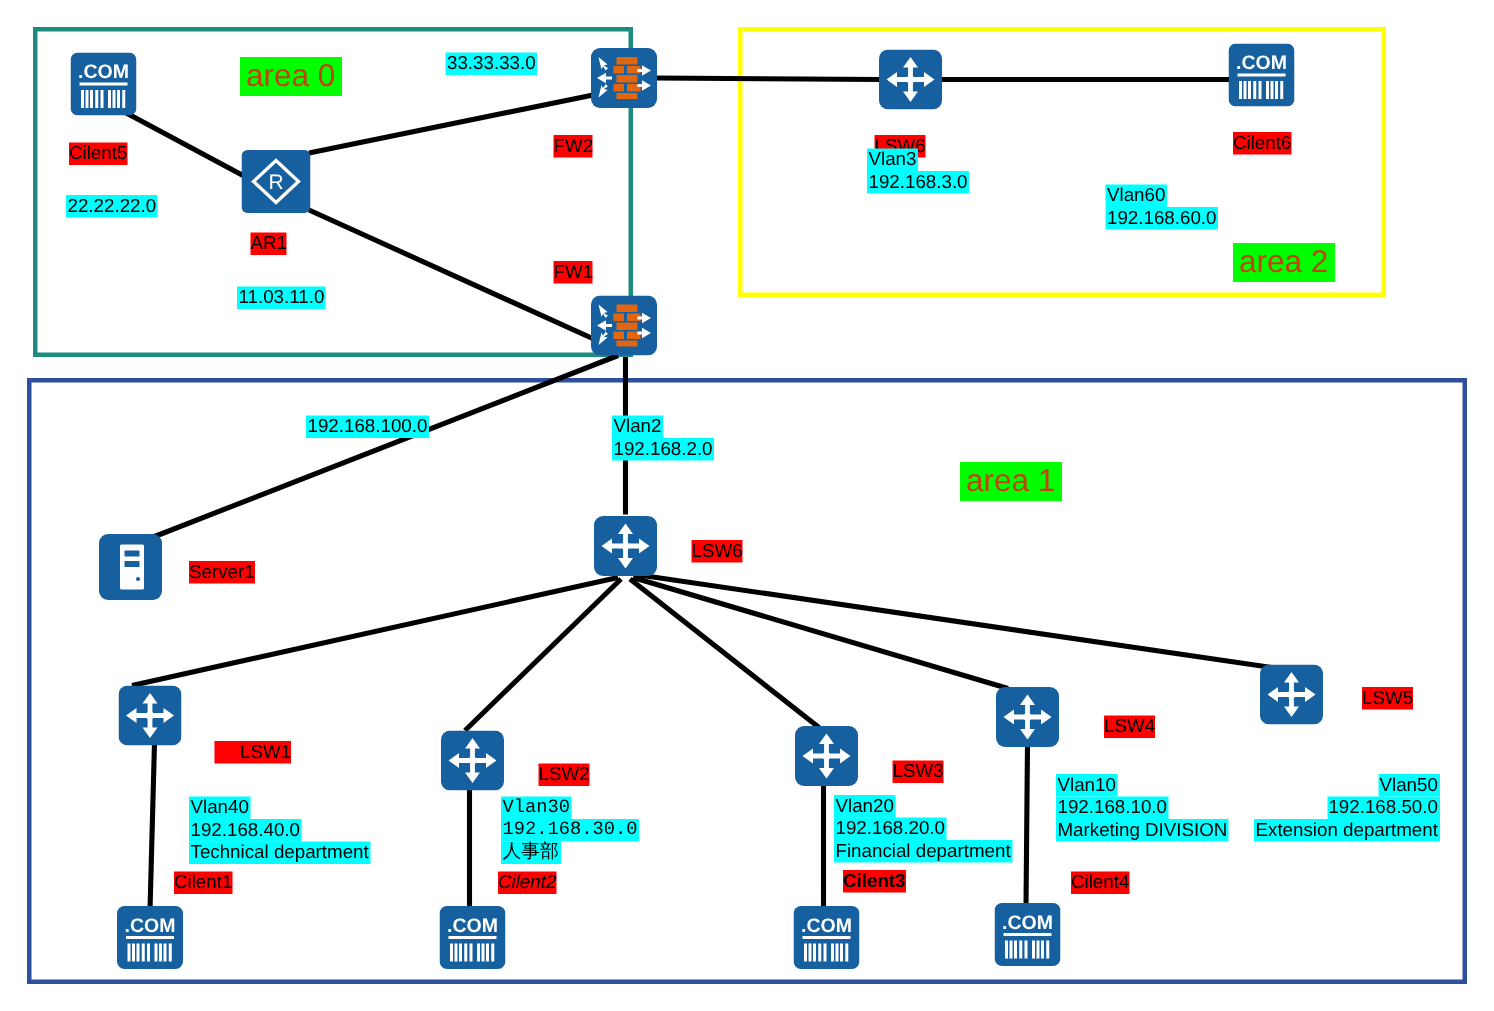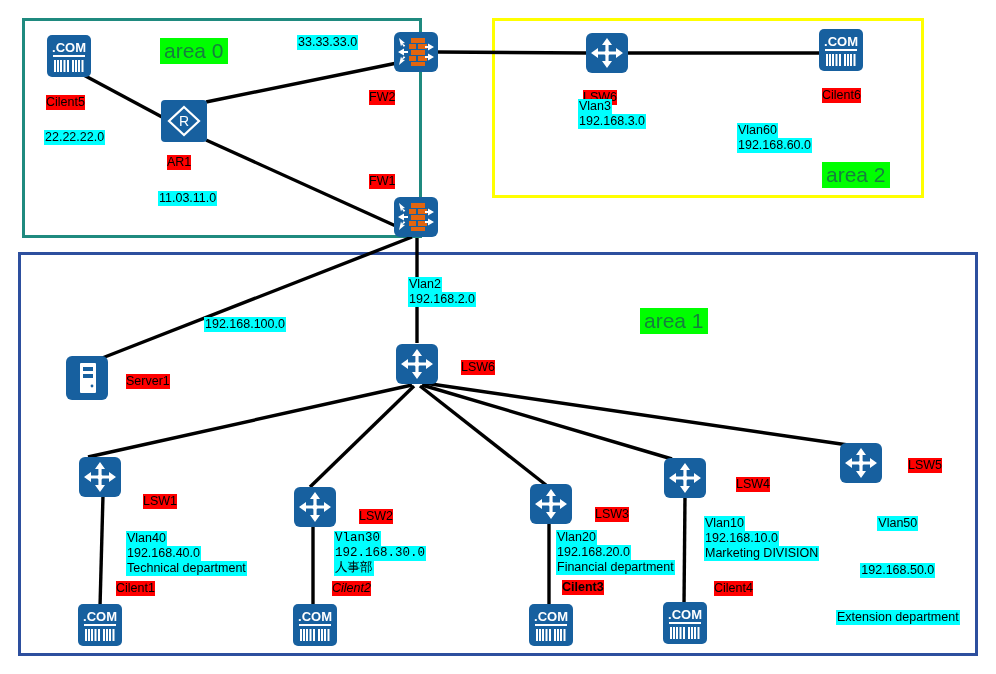--- a/index.html
+++ b/index.html
@@ -20,21 +20,21 @@
 
   
   .area-box {
     position: absolute;
     box-sizing: border-box;
     background: transparent;
   }
   .area-label {
     position: absolute;
     background: #00ff00;
-    color: #15803d;
+    color: #c2410c;
     font-size: 21px;
     line-height: 26px;
     padding: 0 4px;
     white-space: nowrap;
     font-family: "Liberation Sans", sans-serif;
   }
 
   
   #links {
     position: absolute;
@@ -343,39 +343,39 @@
 
   <div id="devlabel-layer">
       <div class="tag tag-red" style="left: 46px; top: 95px;">Cilent5</div>
       <div class="tag tag-red" style="left: 167px; top: 155px;">AR1</div>
       <div class="tag tag-red" style="left: 369px; top: 90px;">FW2</div>
       <div class="tag tag-red" style="left: 369px; top: 174px;">FW1</div>
       <div class="tag tag-red" style="left: 583px; top: 90px;">LSW6</div>
       <div class="tag tag-red" style="left: 822px; top: 88px;">Cilent6</div>
       <div class="tag tag-red" style="left: 126px; top: 374px;">Server1</div>
       <div class="tag tag-red" style="left: 461px; top: 360px;">LSW6</div>
-      <div class="tag tag-red" style="left: 143px; top: 494px;">LSW1</div>
+      <div class="tag tag-red" style="left: 143px; top: 494px; padding-left: 17px;">LSW1</div>
       <div class="tag tag-red" style="left: 359px; top: 509px;">LSW2</div>
       <div class="tag tag-red" style="left: 595px; top: 507px;">LSW3</div>
       <div class="tag tag-red" style="left: 736px; top: 477px;">LSW4</div>
       <div class="tag tag-red" style="left: 908px; top: 458px;">LSW5</div>
       <div class="tag tag-red" style="left: 116px; top: 581px;">Cilent1</div>
       <div class="tag tag-red" style="left: 332px; top: 581px; font-style: italic;">Cilent2</div>
       <div class="tag tag-red" style="left: 562px; top: 580px; font-weight: bold;">Cilent3</div>
       <div class="tag tag-red" style="left: 714px; top: 581px;">Cilent4</div>
     </div>
 
   <div id="netlabel-layer">
       <div class="tag tag-cyan" style="left: 297px; top: 35px; align-items: flex-start;"><span>33.33.33.0</span></div>
       <div class="tag tag-cyan" style="left: 44px; top: 130px; align-items: flex-start;"><span>22.22.22.0</span></div>
       <div class="tag tag-cyan" style="left: 158px; top: 191px; align-items: flex-start;"><span>11.03.11.0</span></div>
       <div class="tag tag-cyan center" style="left: 578px; top: 99px; align-items: flex-start;"><span>Vlan3</span><span>192.168.3.0</span></div>
       <div class="tag tag-cyan center" style="left: 737px; top: 123px; align-items: flex-start;"><span>Vlan60</span><span>192.168.60.0</span></div>
-      <div class="tag tag-cyan" style="left: 204px; top: 277px; align-items: flex-end; margin-top: 40px;"><span>192.168.100.0</span></div>
+      <div class="tag tag-cyan" style="left: 204px; top: 277px; align-items: flex-end;"><span>192.168.100.0</span></div>
       <div class="tag tag-cyan center" style="left: 408px; top: 277px; align-items: flex-start;"><span>Vlan2</span><span>192.168.2.0</span></div>
       <div class="tag tag-cyan center" style="left: 126px; top: 531px; align-items: flex-start;"><span>Vlan40</span><span>192.168.40.0</span><span>Technical department</span></div>
       <div class="tag tag-cyan center" style="left: 334px; top: 531px; align-items: flex-start; font-family: Liberation Mono, monospace;"><span>Vlan30</span><span>192.168.30.0</span><span>人事部</span></div>
       <div class="tag tag-cyan center" style="left: 556px; top: 530px; align-items: flex-start;"><span>Vlan20</span><span>192.168.20.0</span><span>Financial department</span></div>
       <div class="tag tag-cyan center" style="left: 704px; top: 516px; align-items: flex-start;"><span>Vlan10</span><span>192.168.10.0</span><span>Marketing DIVISION</span></div>
-      <div class="tag tag-cyan center" style="left: 836px; top: 516px; align-items: center; gap: 32px;"><span>Vlan50</span><span>192.168.50.0</span><span>Extension department</span></div>
+      <div class="tag tag-cyan center" style="left: 836px; top: 516px; align-items: flex-end;"><span>Vlan50</span><span>192.168.50.0</span><span>Extension department</span></div>
     </div>
 
 </div>
 
 </body></html>

